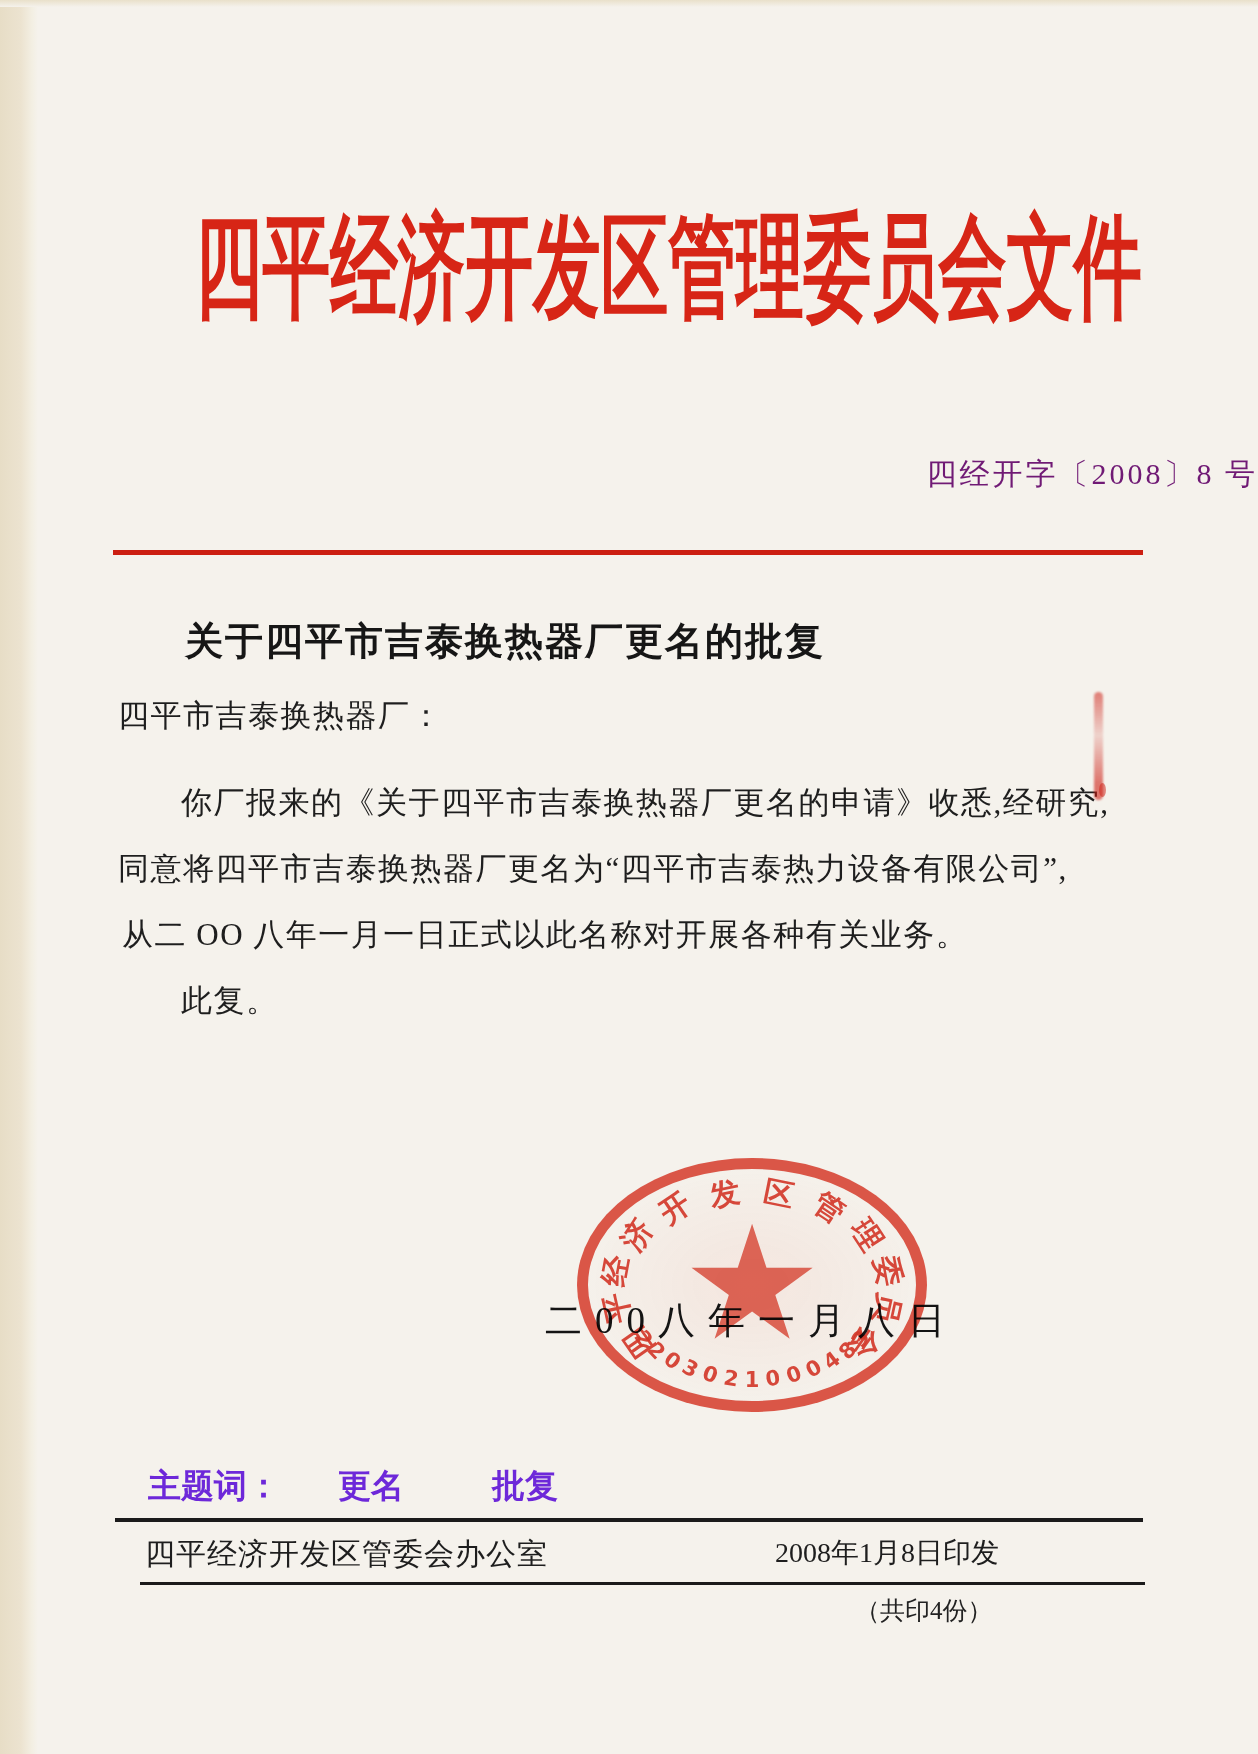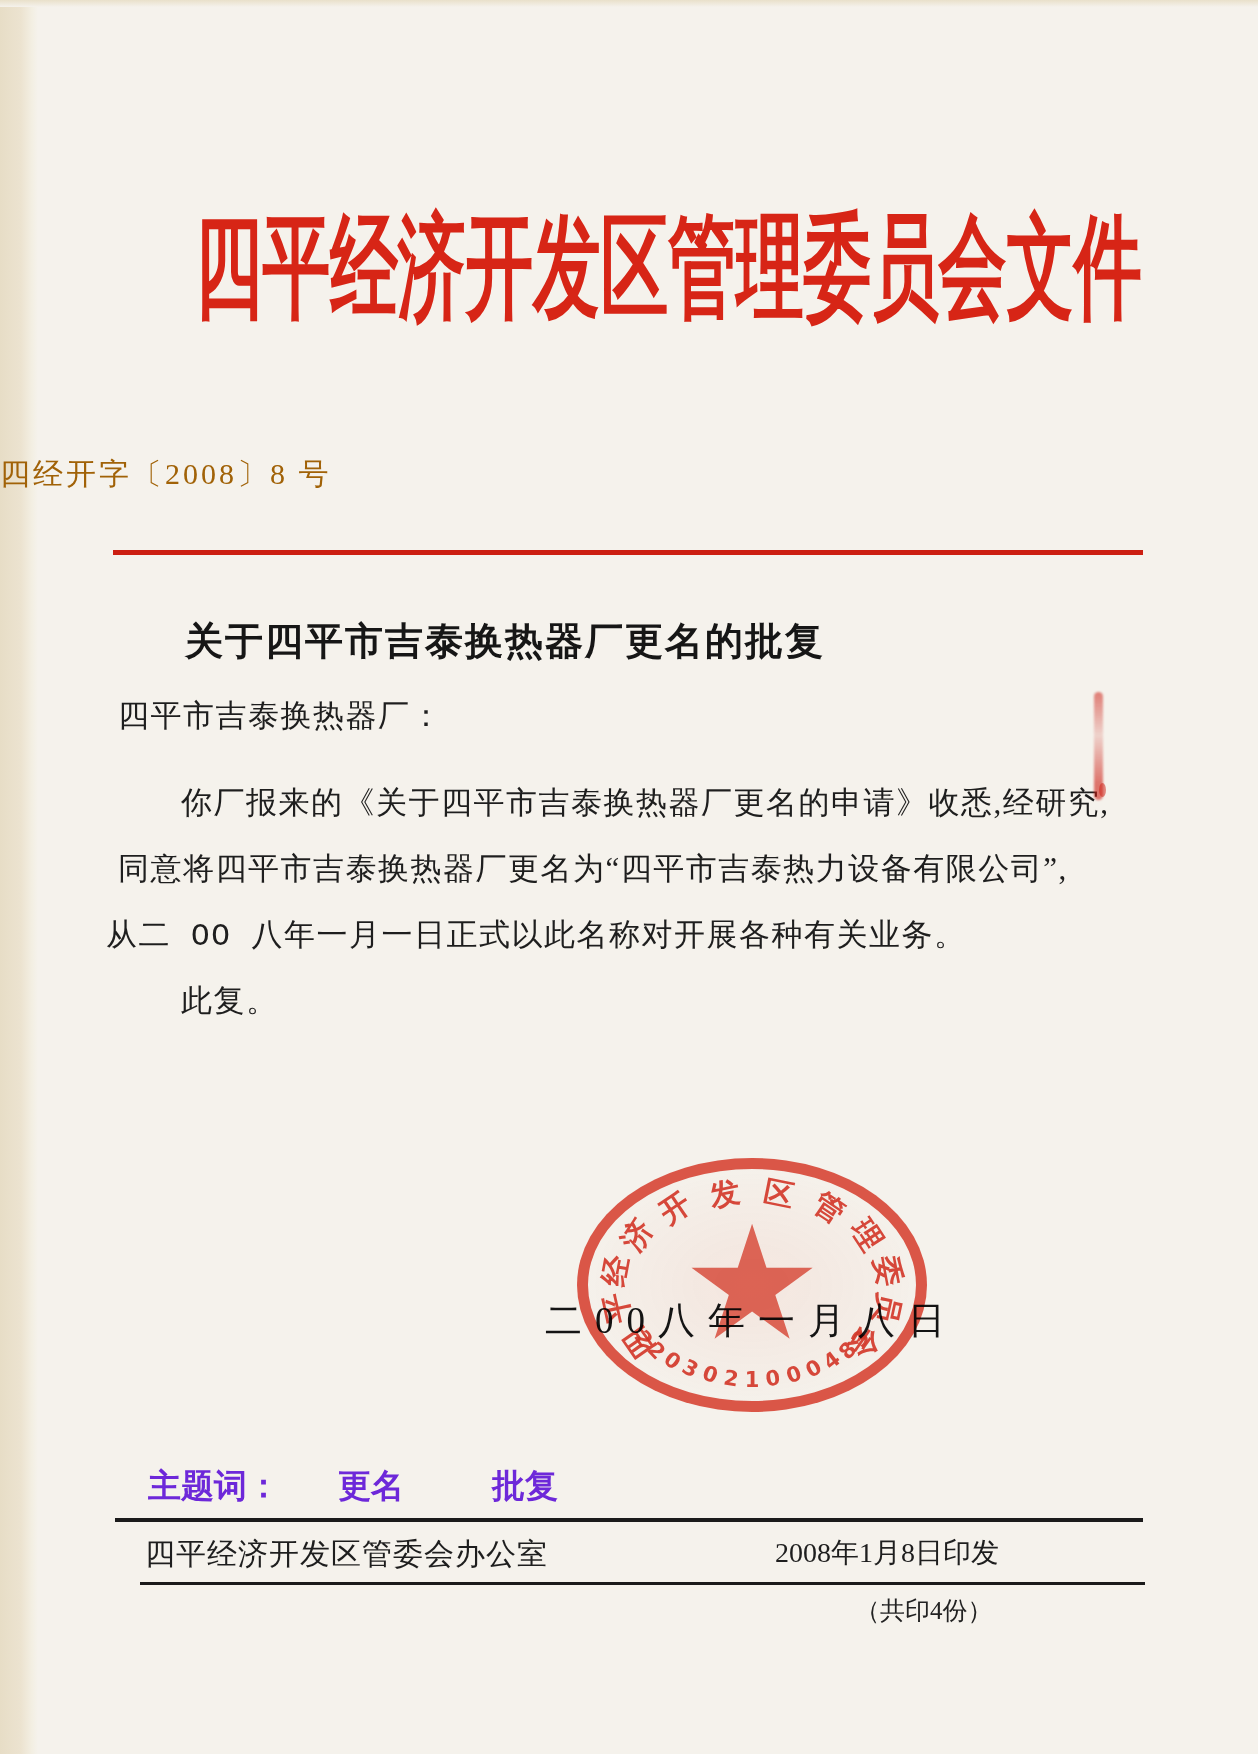--- a/index.html
+++ b/index.html
@@ -17,36 +17,36 @@
     position:absolute;left:0;top:0;width:1258px;height:7px;
     background:linear-gradient(180deg,#e9e0ca,#f5f2ec);
   }
   .header-title{
     position:absolute;top:192px;left:0;width:1258px;text-align:center;
     font-size:98px;font-weight:bold;white-space:nowrap;
     transform:scale(0.69,1.16);transform-origin:center top;
     letter-spacing:0;
   }
   .doc-number{
-    position:absolute;top:454px;left:0;width:1258px;text-align:left;
-    font-size:30px;letter-spacing:3px;color:#a16207;
+    position:absolute;top:454px;left:0;width:1258px;text-align:right;
+    font-size:30px;letter-spacing:3px;color:#701a75;
   }
   .red-rule{
     position:absolute;top:550px;left:113px;width:1030px;height:5px;
   }
   .doc-title{
     position:absolute;top:616px;left:0;width:1010px;text-align:center;
     font-size:38px;font-weight:bold;letter-spacing:2px;color:#161616;
     font-family:"Liberation Sans","DejaVu Sans",sans-serif;
   }
   .body-text{position:absolute;font-size:31px;letter-spacing:1.5px;color:#1e1e1e;white-space:nowrap;}
   .salutation{left:118px;top:695px;}
   .para-line1{left:181px;top:782px;text-align:center;}
   .para-line2{left:118px;top:848px;text-align:center;}
-  .para-line3{left:106px;top:914px;font-family:Liberation Mono, monospace;}
+  .para-line3{left:122px;top:914px;}
   .closing{left:181px;top:980px;text-align:right;}
   .date-line{
     position:absolute;left:545px;top:1296px;z-index:2;
     font-size:37px;letter-spacing:13px;color:#141414;white-space:nowrap;
   }
   .stamp{
     position:absolute;left:577px;top:1158px;width:350px;height:254px;z-index:3;
     mix-blend-mode:multiply;opacity:0.93;
   }
   .stamp-ring{

